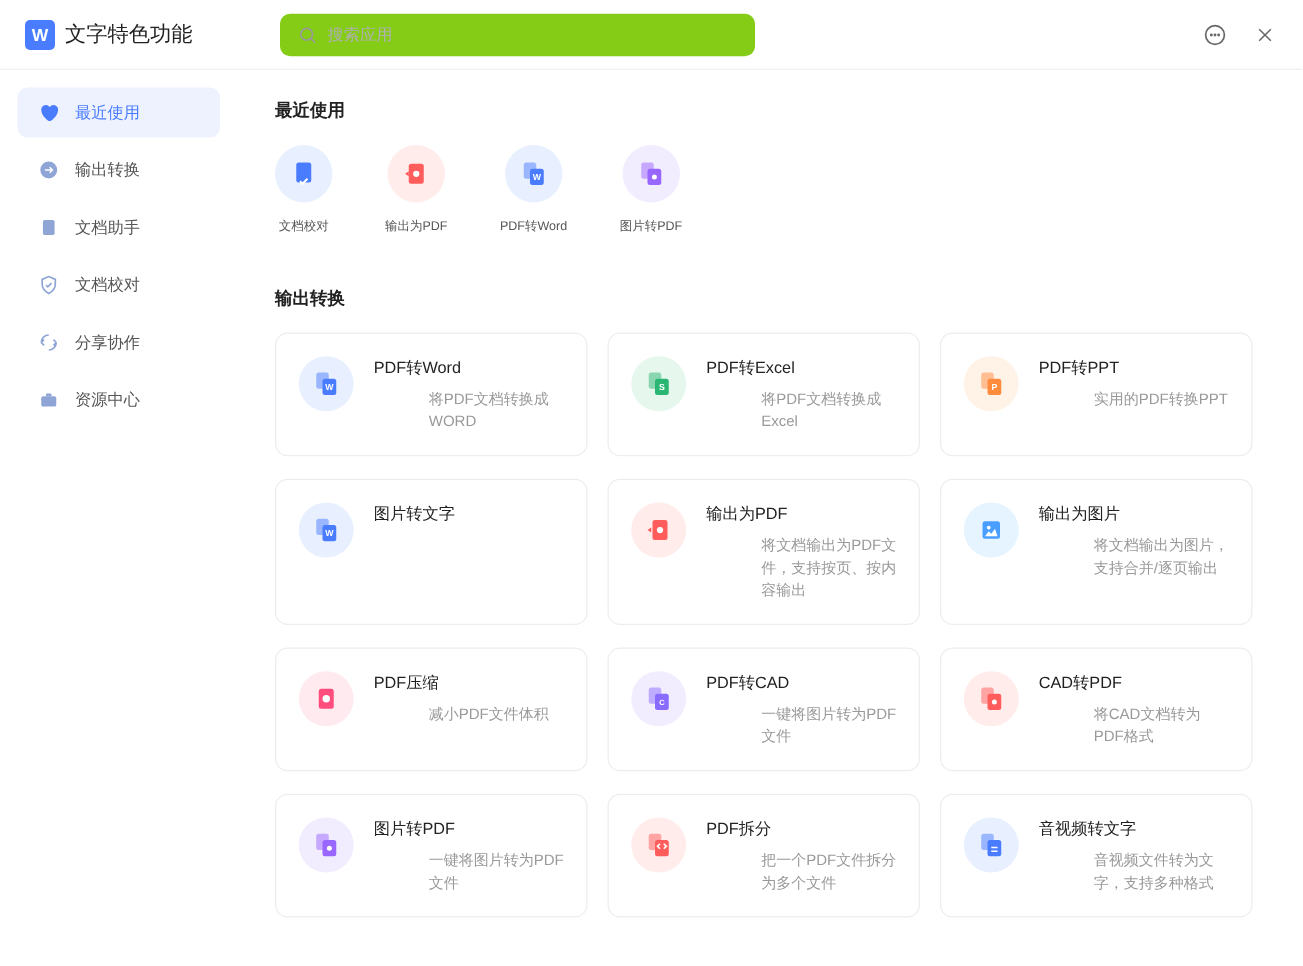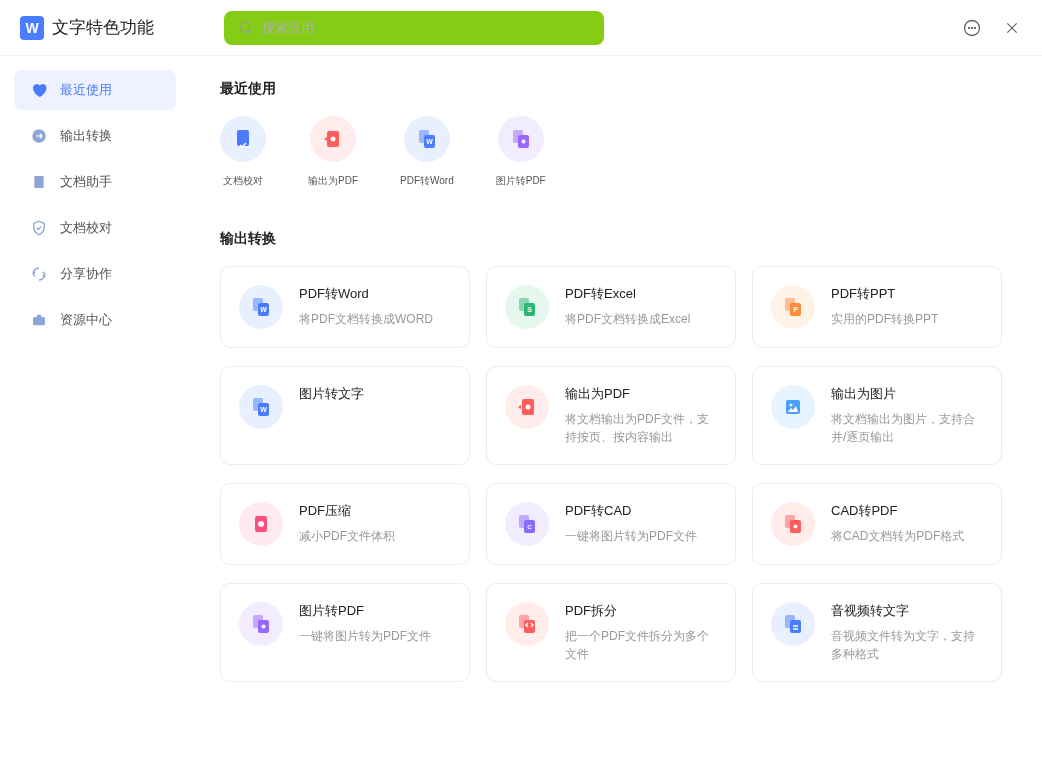--- a/index.html
+++ b/index.html
@@ -175,20 +175,21 @@
 .card-title {
   font-size: 13px;
   font-weight: 500;
   color: #222;
   margin-bottom: 7px;
 }
 .card-desc {
   font-size: 12px;
   color: #999;
   line-height: 1.5;
+  margin-left: 44px;
 }
 
 .bg-blue { background: #e8f0ff; }
 .bg-red { background: #ffeceb; }
 .bg-orange { background: #fff2e6; }
 .bg-green { background: #e6f7ed; }
 .bg-purple { background: #f2ecff; }
 .bg-pink { background: #ffeaf0; }
 .bg-cyan { background: #e6f4ff; }
 .glyph {

